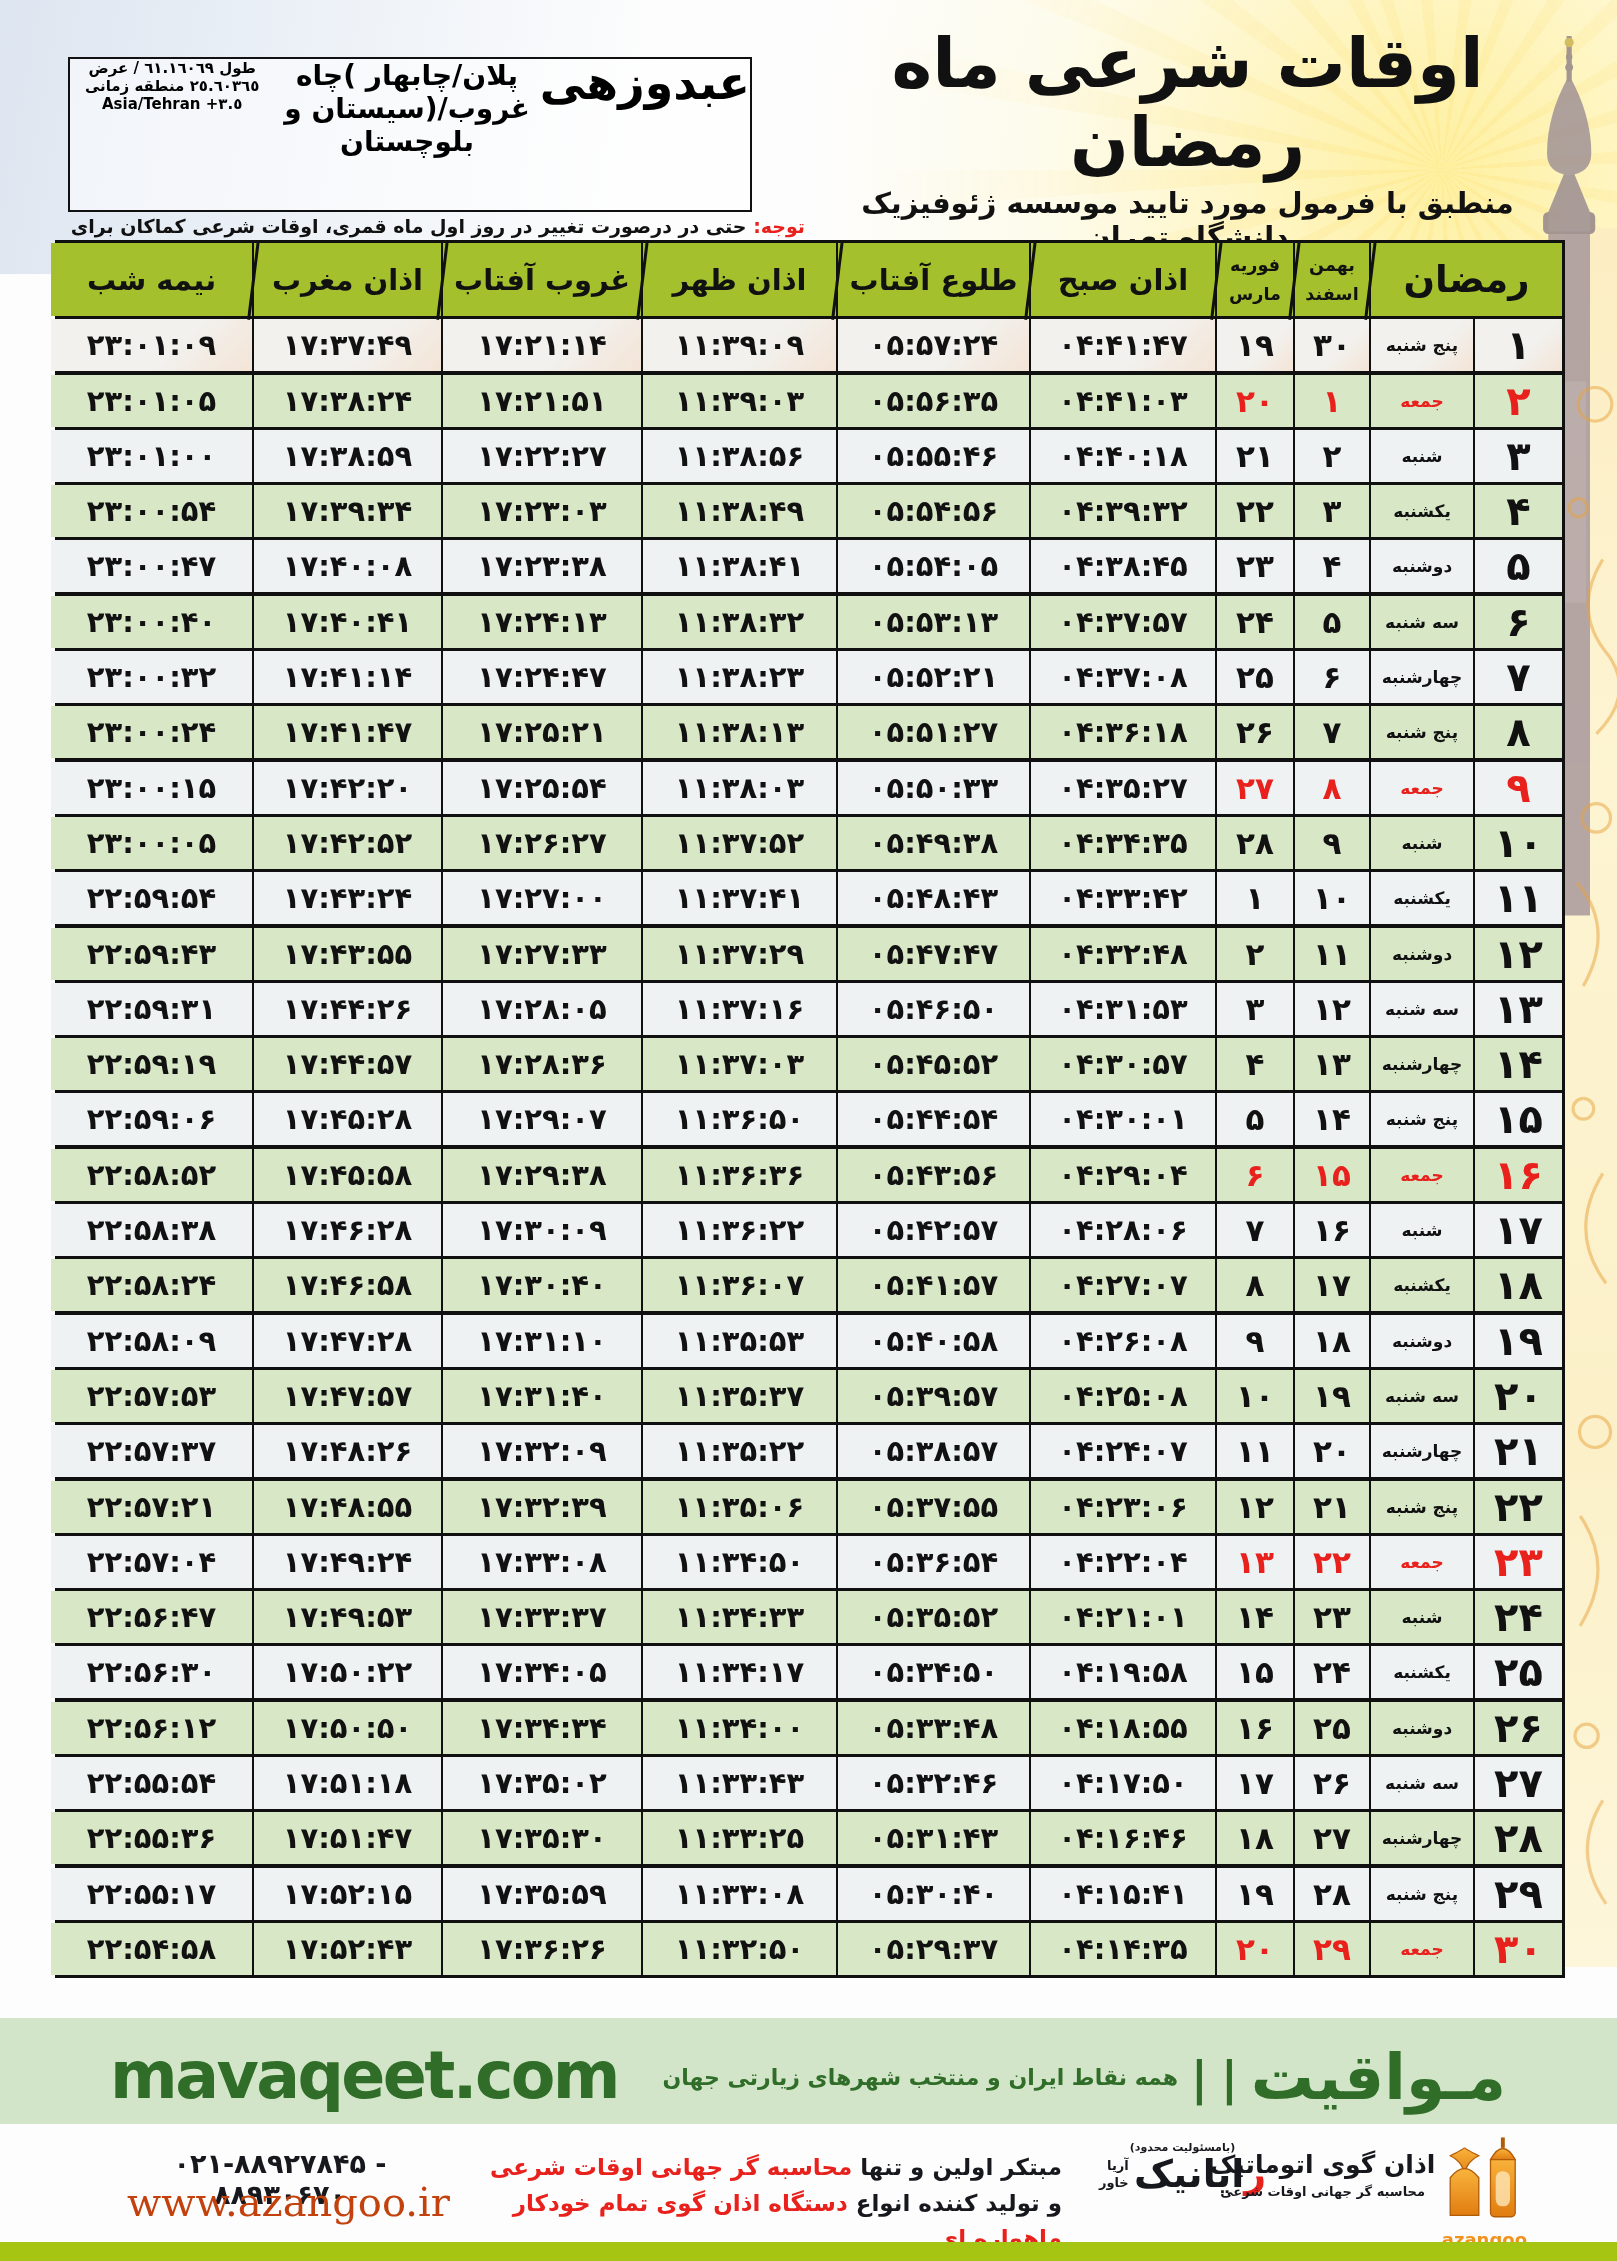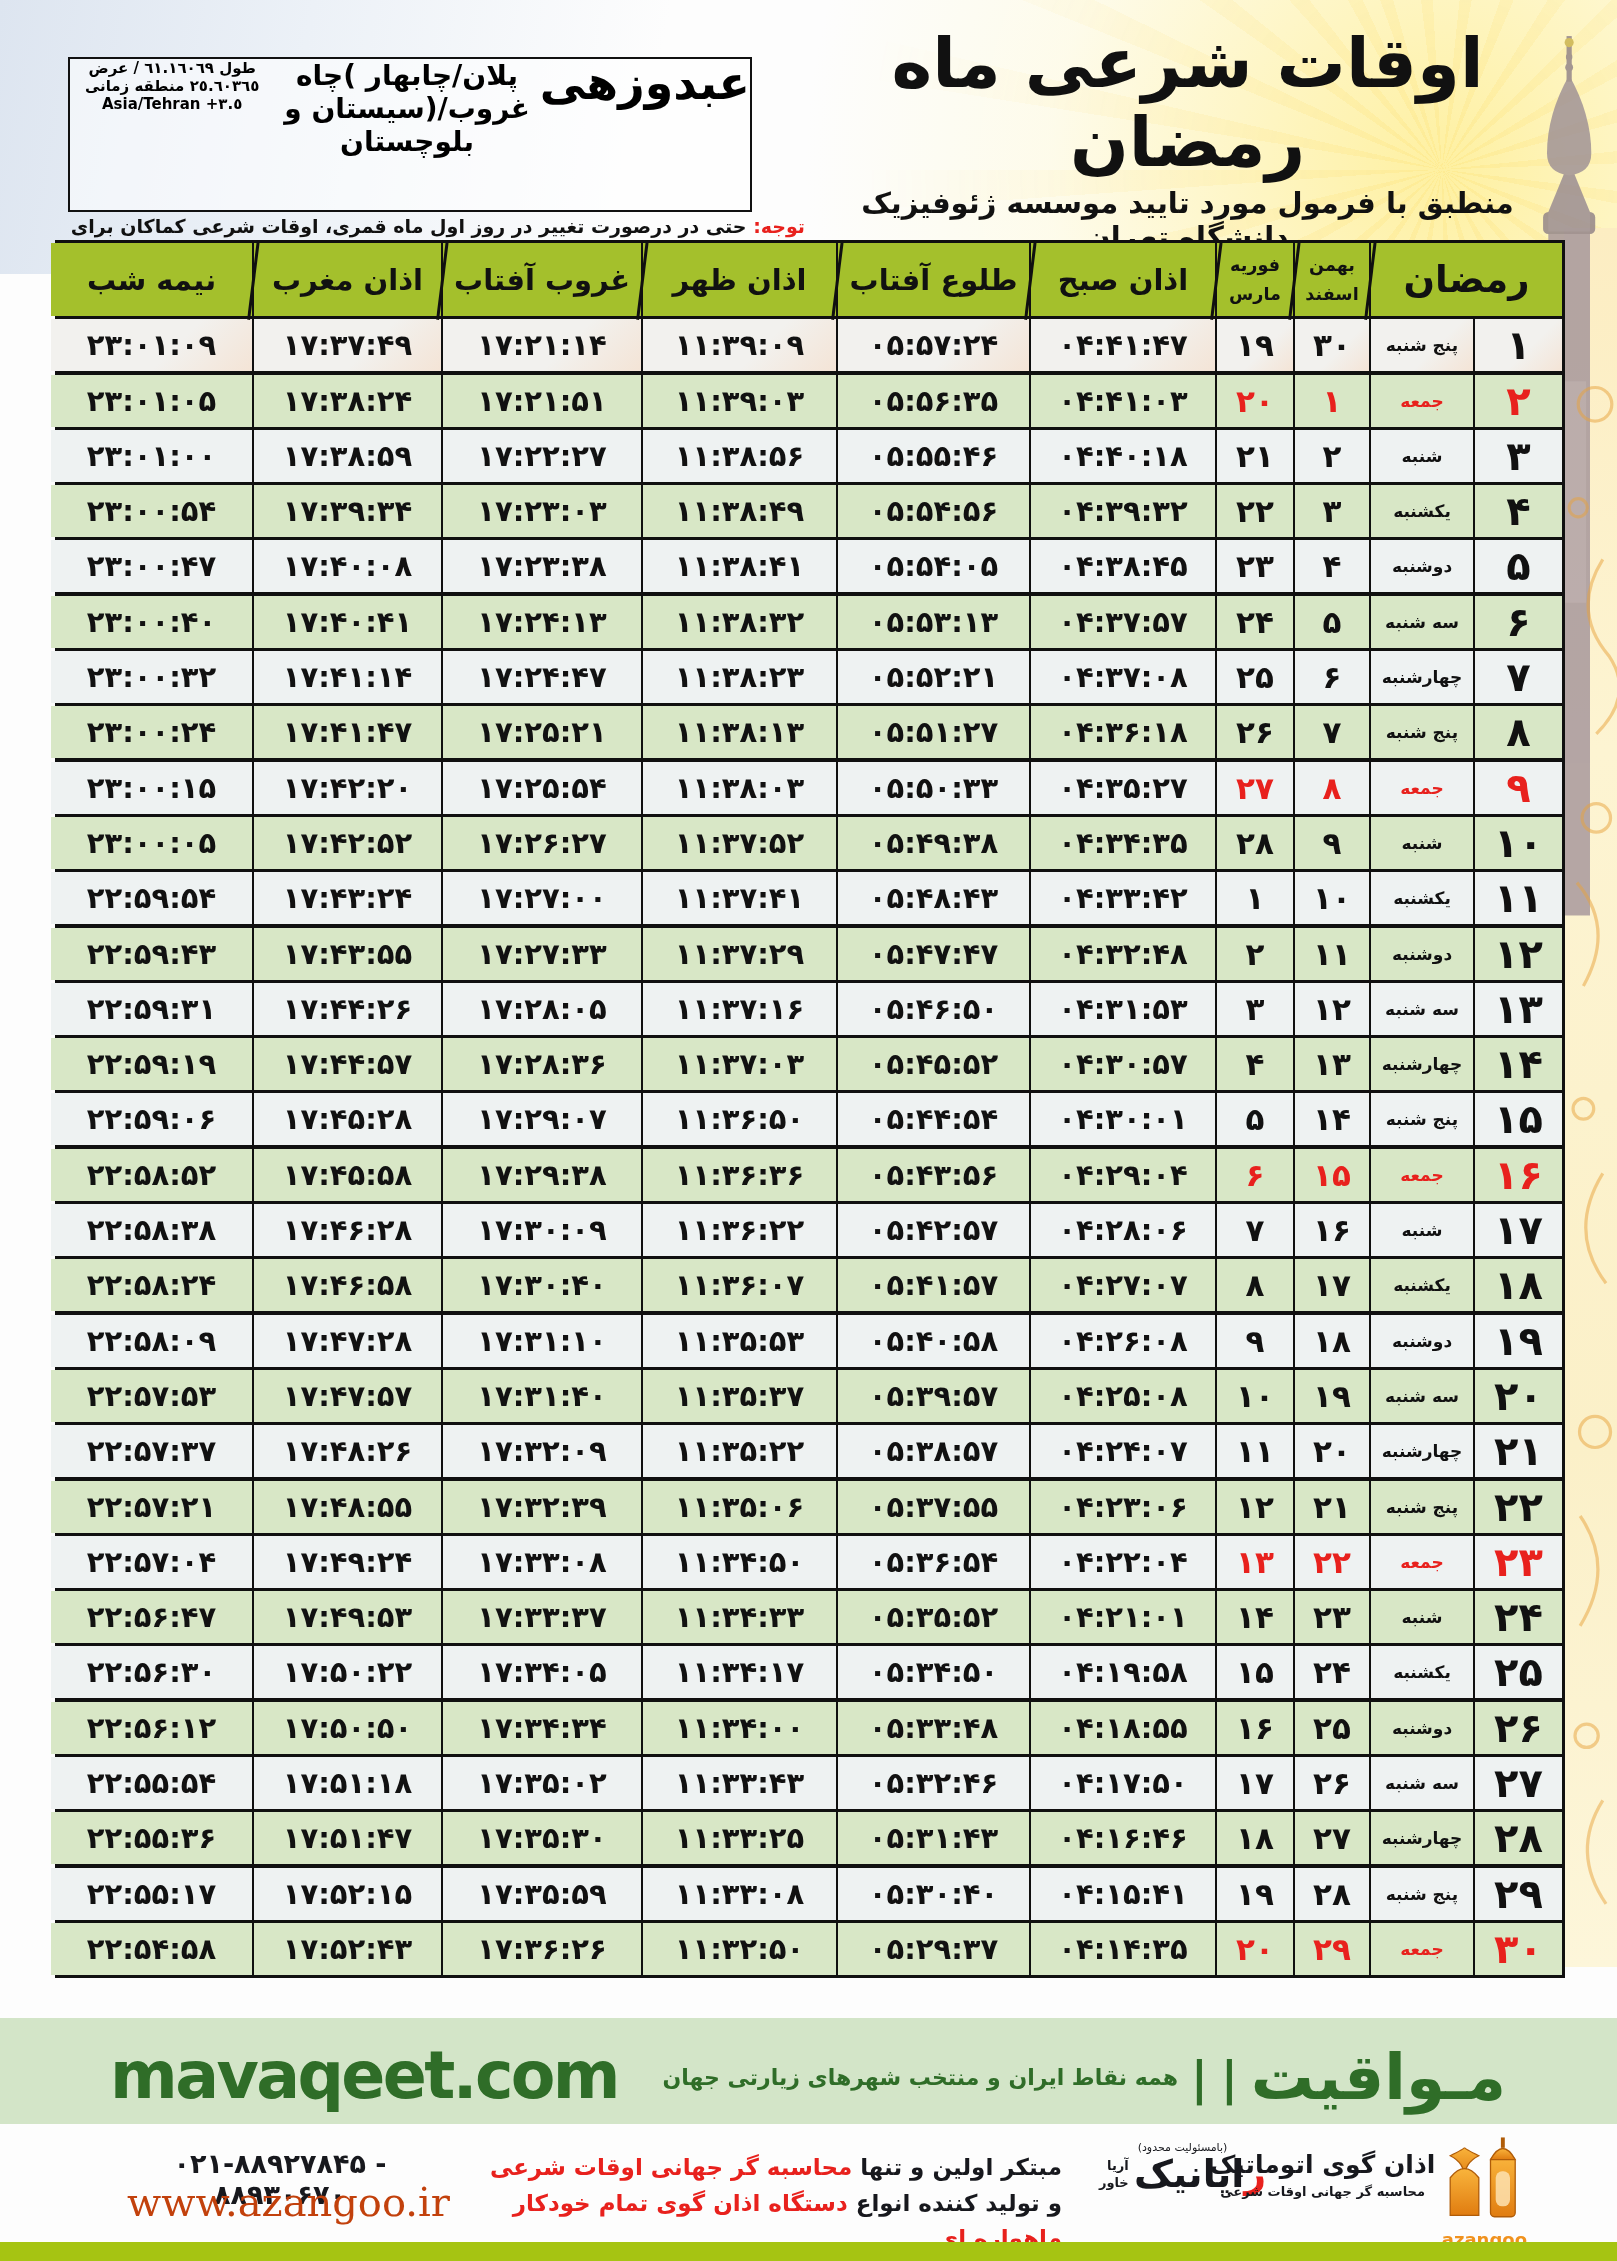--- a/index.html
+++ b/index.html
@@ -72,21 +72,21 @@
   .contact-phones{position:absolute;left:104px;top:2148px;width:352px;text-align:center;direction:ltr;
     font-size:27px;font-weight:bold;color:#17181d;z-index:2;}
   .contact-web{position:absolute;left:106px;top:2179px;width:365px;text-align:center;
     font-family:"DejaVu Serif",serif;font-size:40px;color:#c2410c;z-index:2;}
 
   .promo{position:absolute;right:556px;top:2150px;width:574px;direction:rtl;text-align:right;
     font-size:23px;font-weight:bold;line-height:1.55;color:#17181d;z-index:2;}
   .promo .red{color:var(--friday-red);}
 
   .rayanik{position:absolute;right:344px;top:2141px;width:183px;z-index:2;direction:rtl;text-align:center;color:#17181d;}
-  .rayanik-paren{font-size:11px;font-weight:normal;}
+  .rayanik-paren{font-size:11px;font-weight:bold;}
   .rayanik-row{display:flex;direction:rtl;align-items:center;justify-content:center;gap:5.2px;margin-top:1.3px;}
   .rayanik-name{font-size:38px;font-weight:bold;line-height:1.05;}
   .rayanik-name .red{color:var(--friday-red);}
   .rayanik-side{display:flex;flex-direction:column;font-size:13px;font-weight:bold;line-height:1.3;text-align:right;}
 
   .azangoo{position:absolute;right:91px;top:2132px;width:241px;z-index:2;display:flex;direction:rtl;align-items:flex-start;gap:6.5px;}
   .az-iconwrap{display:flex;flex-direction:column;align-items:center;}
   .az-latin{font-size:18px;font-weight:bold;color:var(--orange);margin-top:-1.3px;}
   .az-text{display:flex;flex-direction:column;align-items:center;margin-top:18px;}
   .az-title{font-size:25px;font-weight:bold;color:#17181d;white-space:nowrap;}

